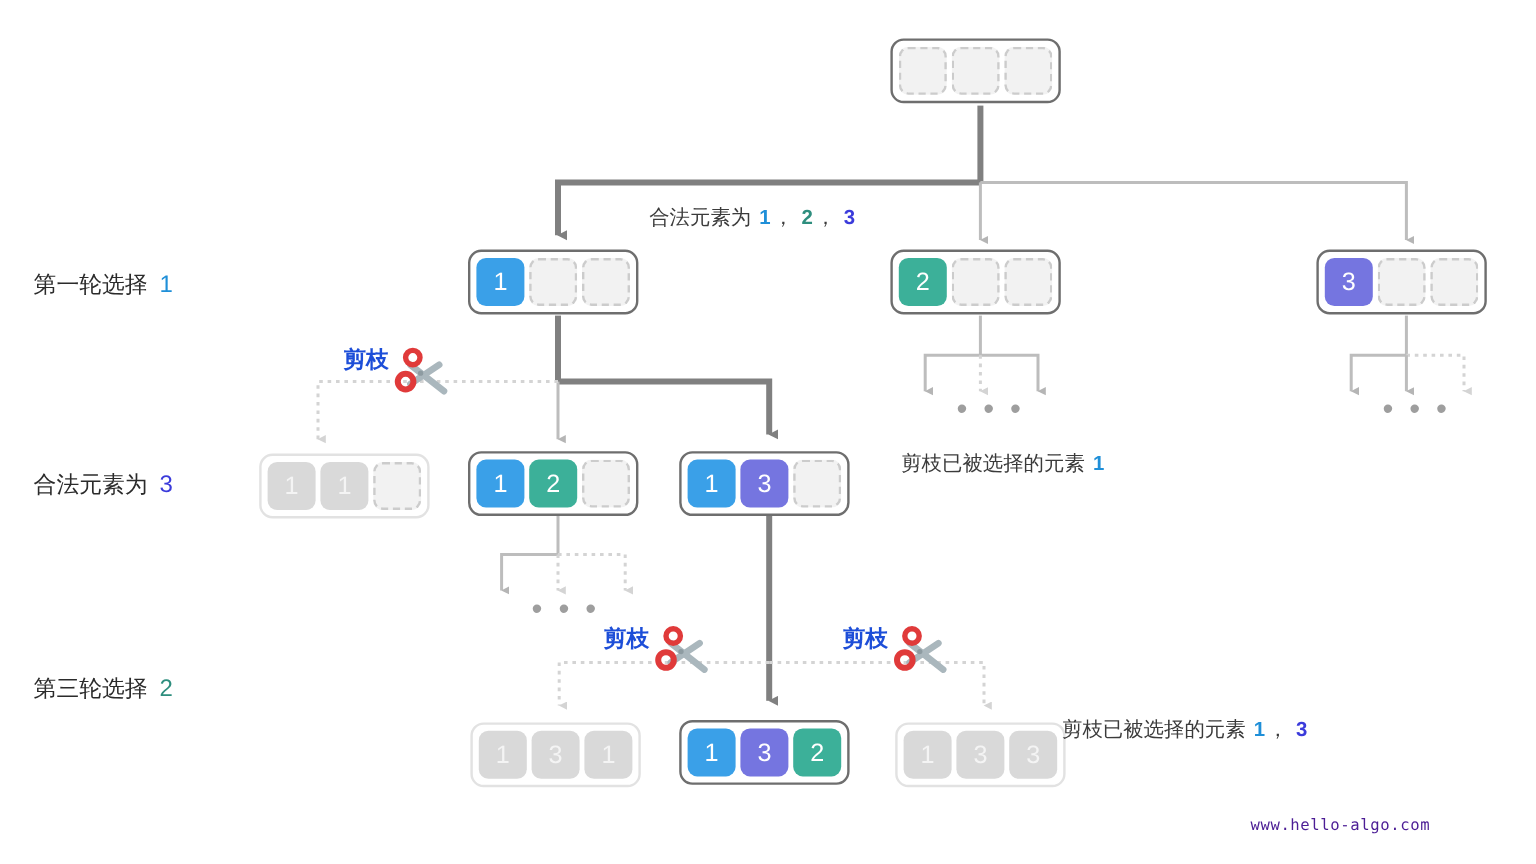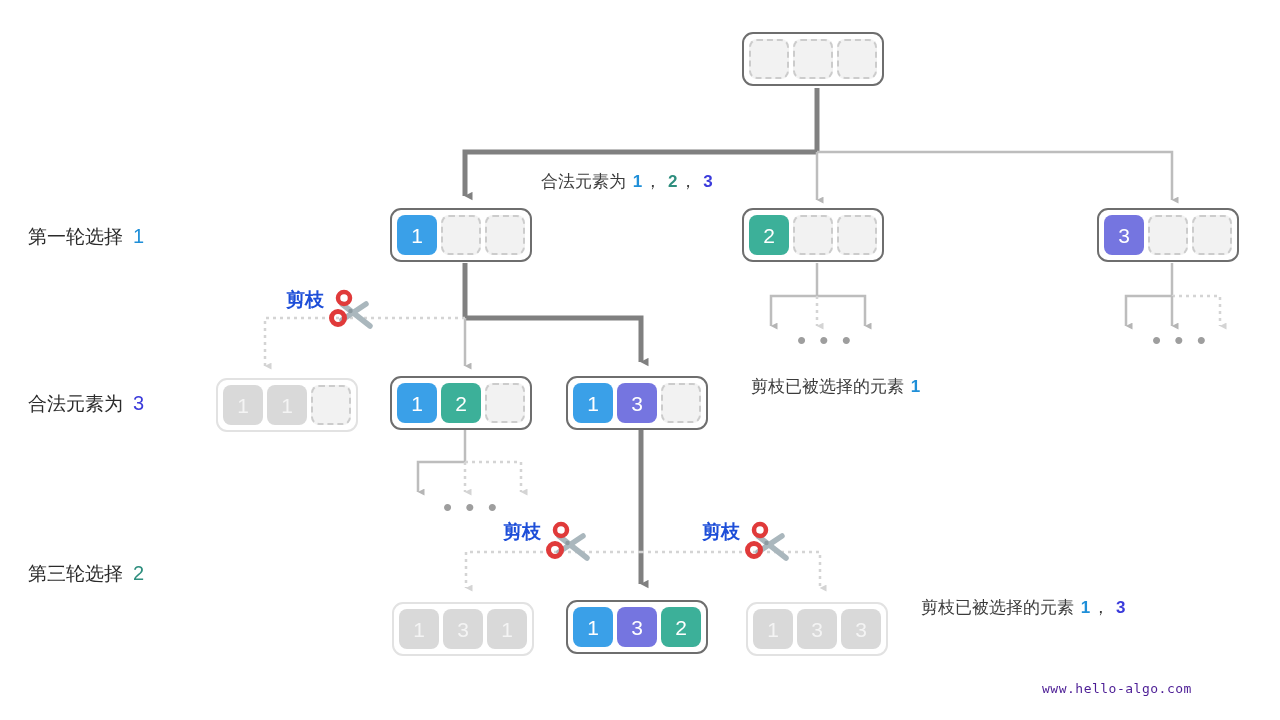--- a/index.html
+++ b/index.html
@@ -271,21 +271,21 @@
     <span class="num c-purple">3</span>
   </div>
 
   <div class="annot" style="left:751px; top:371px;">
     <div>
       <span>剪枝已被选择的元素</span>
       <span class="num c-blue">1</span>
     </div>
   </div>
 
-  <div class="annot" style="left:921px; top:592px;">
+  <div class="annot" style="left:885px; top:592px;">
     <div>
       <span>剪枝已被选择的元素</span>
       <span class="num c-blue">1</span><span>，</span>
       <span class="num c-purple">3</span>
     </div>
   </div>
 
   <div class="prune-label" style="left:286px; top:287px;">剪枝</div>
   <div class="prune-label" style="left:503px; top:519px;">剪枝</div>
   <div class="prune-label" style="left:702px; top:519px;">剪枝</div>

